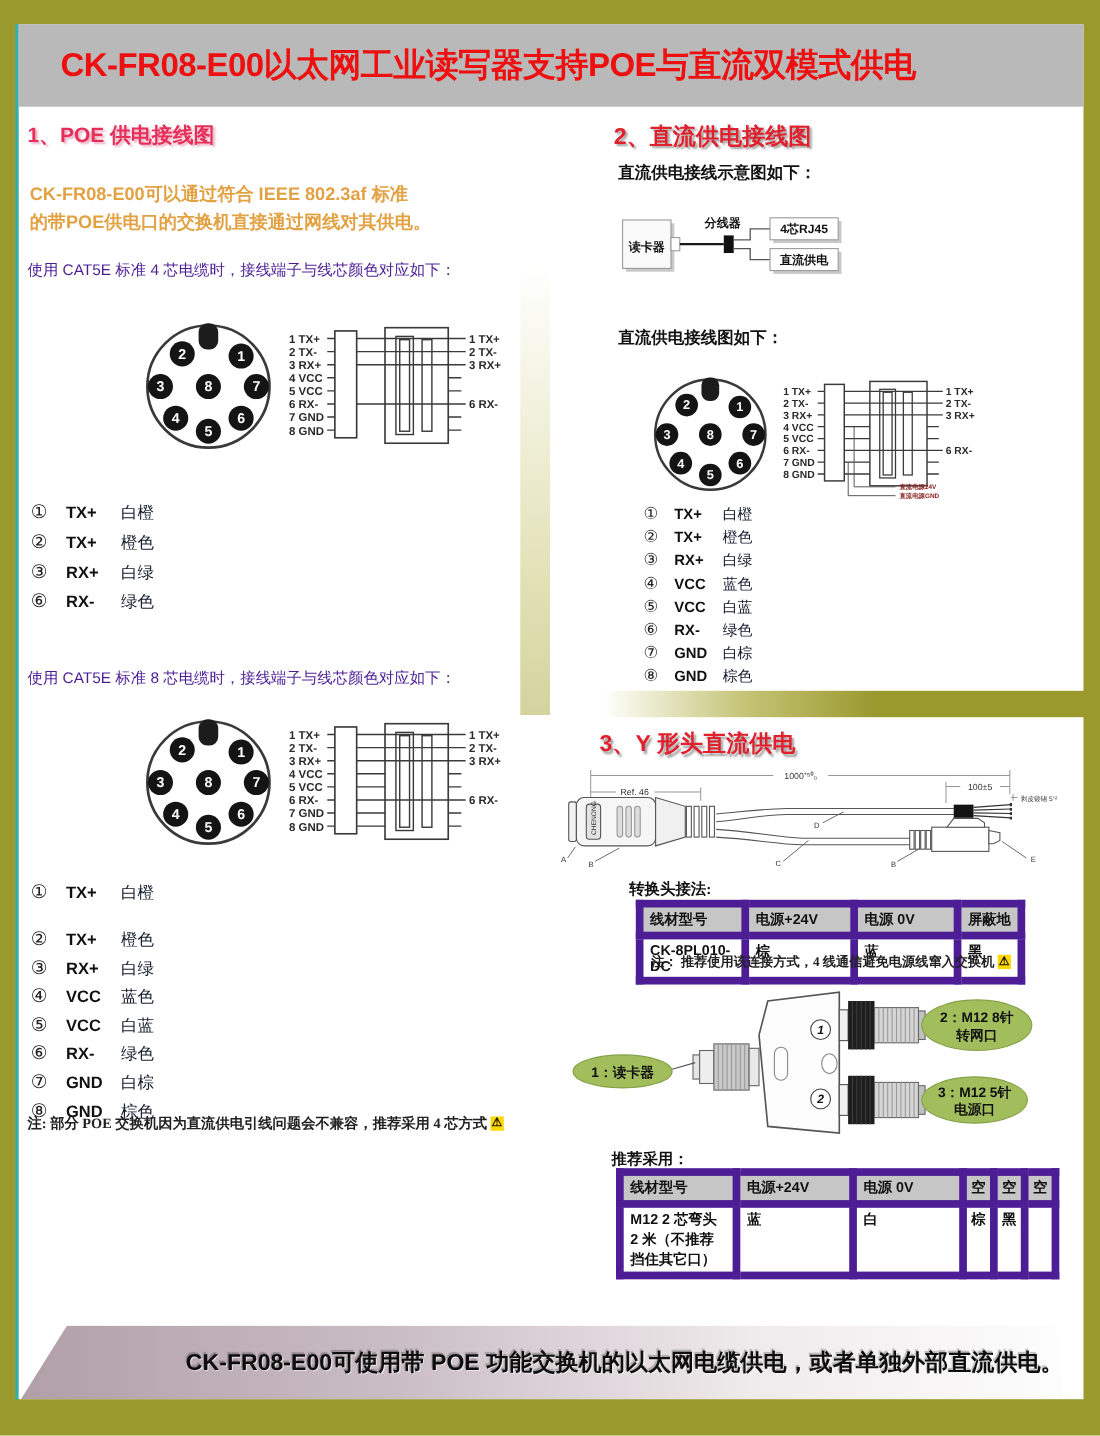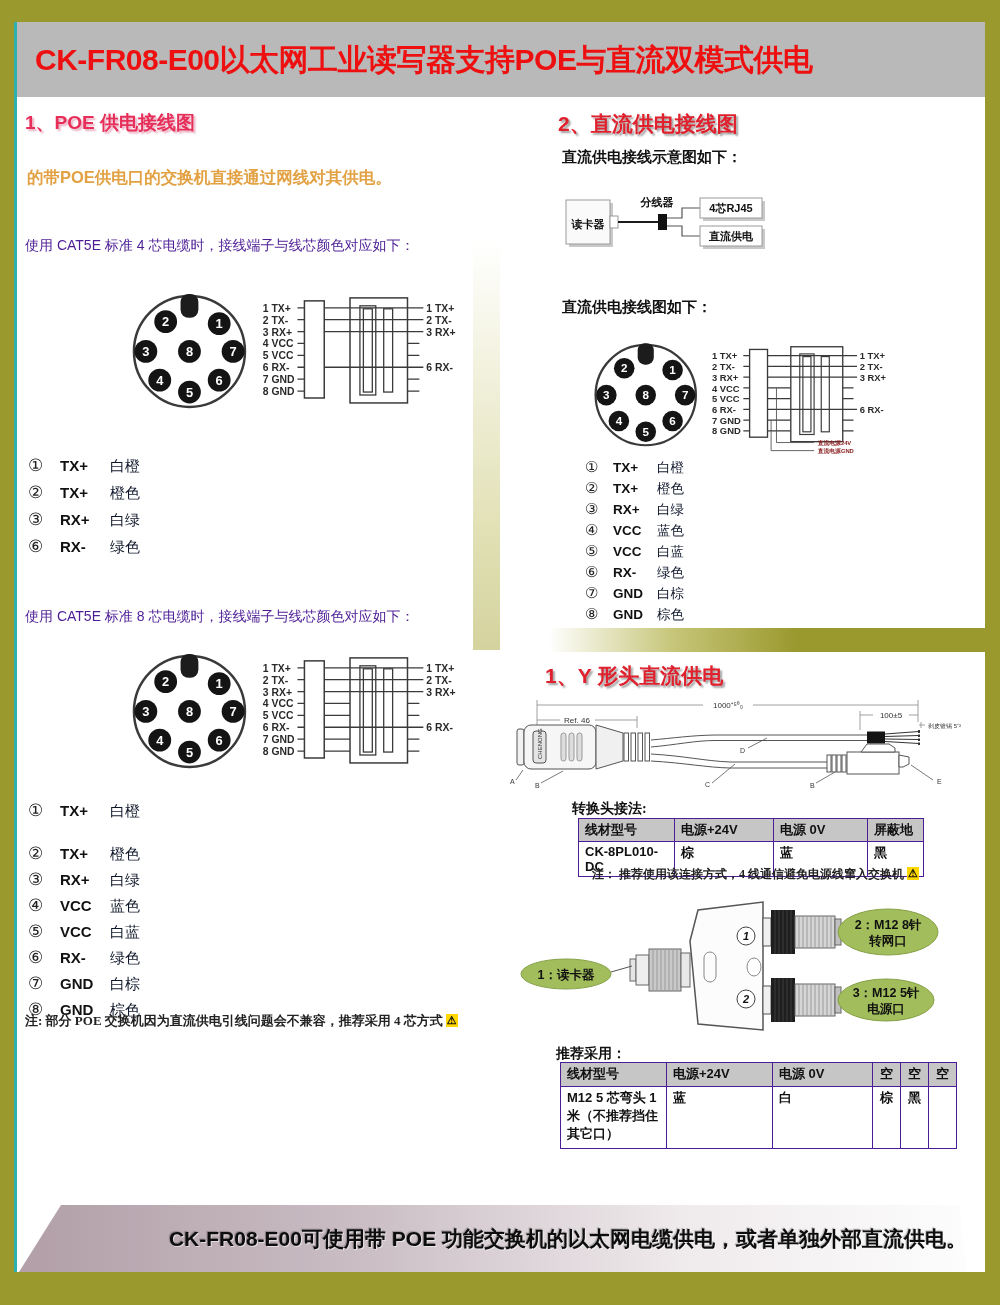--- a/index.html
+++ b/index.html
@@ -7,21 +7,21 @@
     width:1000px;height:1305px;position:relative;overflow:hidden;
     background:#9a992e;
     font-family:"Liberation Sans",sans-serif;
     -webkit-font-smoothing:antialiased;
   }
   .abs{position:absolute}
   .teal-line{left:14px;top:22px;width:3px;height:1250px;background:#2fb0b0}
   .panel{left:17px;top:22px;width:968px;height:1250px;background:#ffffff}
   .header-bar{left:17px;top:22px;width:968px;height:75px;background:#b9b9b9}
   .header-bar .title{
-    padding-left:18px;line-height:75px;font-size:30px;font-weight:bold;
+    padding-left:38px;line-height:75px;font-size:30px;font-weight:bold;
     color:#ee1010;letter-spacing:-.5px;white-space:nowrap
   }
   .sec-title{font-weight:bold;white-space:nowrap}
   .s1-title{left:25px;top:110px;font-size:19px;color:#e62e58;text-shadow:2px 2px 2px #e9aec2}
   .s2-title{left:558px;top:110px;font-size:21px;color:#e0202c;text-shadow:2px 2px 2px #9e9e9e}
   .s3-title{left:545px;top:662px;font-size:21px;color:#e0202c;text-shadow:2px 2px 2px #9e9e9e}
   .intro{left:27px;top:165px;font-size:16.5px;font-weight:bold;color:#e2a143;line-height:25px;white-space:nowrap}
   .cap{font-size:14px;color:#4c1d95;white-space:nowrap}
   .cap-serif{font-family:"Liberation Serif",serif;font-weight:bold;font-size:15px;color:#111;white-space:nowrap}
   .pin-list{display:block}
@@ -38,21 +38,21 @@
   .note{font-family:"Liberation Serif",serif;font-weight:bold;font-size:13px;color:#222;white-space:nowrap}
   .warn{display:inline-block;background:#ffd800;color:#111;font-size:11px;line-height:13px;padding:0 1px;margin-left:3px;vertical-align:1px}
   .conn-slot svg{display:block;width:100%;height:auto}
   .conn-slot.four .eight-only{display:none}
   .conn-slot:not(.dc) .dc-only{display:none}
   .divider-band{left:548px;top:628px;width:452px;height:24px;
     background:linear-gradient(to right,#ffffff,#c6c578 28%,#9a992e 55%,#9a992e)}
   .col-strip{left:473px;top:240px;width:27px;height:410px;
     background:linear-gradient(to bottom,rgba(255,255,255,0),#e2e1b6 70%,#d4d39e)}
   table.wire{border-collapse:collapse;background:#fff;table-layout:fixed}
-  table.wire th,table.wire td{border:1px solid #4c1d95;font-size:13px;padding:2px 6px;text-align:left;vertical-align:top;color:#111}
+  table.wire th,table.wire td{border:7px solid #4c1d95;font-size:13px;padding:2px 6px;text-align:left;vertical-align:top;color:#111}
   table.wire th{background:#c6c6c6;font-weight:bold;white-space:nowrap}
   table.wire td.c,table.wire th.c{text-align:center;padding:2px 2px}
   table.wire td{font-weight:bold}
   .footer-banner{left:19px;top:1205px;width:948px;height:67px;
     background:linear-gradient(to right,#b29fa8,#c9bcc3 35%,#efeaec 70%,#fdfdfd);
     clip-path:polygon(42px 0,940px 0,948px 100%,0 100%)}
   .footer-banner .txt{
     text-align:right;line-height:67px;font-size:21px;font-weight:bold;color:#0d0d0d;
     text-shadow:1px 1px 0 rgba(255,255,255,.55), -1px -1px 1px rgba(0,0,0,.25);white-space:nowrap}
   text{font-family:"Liberation Sans",sans-serif}
@@ -65,20 +65,21 @@
 <div class="abs panel"></div>
 <div class="abs col-strip"></div>
 
 <div class="abs header-bar">
   <div class="title">CK-FR08-E00以太网工业读写器支持POE与直流双模式供电</div>
 </div>
 
 <div class="abs sec-title s1-title">1、POE 供电接线图</div>
 
 <div class="abs intro">
+  <div>CK-FR08-E00可以通过符合 IEEE 802.3af 标准</div>
   <div>的带POE供电口的交换机直接通过网线对其供电。</div>
 </div>
 
 <div class="abs cap" style="left:25px;top:237px">使用 CAT5E 标准 4 芯电缆时，接线端子与线芯颜色对应如下：</div>
 
 <div class="abs conn-slot four" style="left:130px;top:286px;width:332px">
   <svg viewBox="0 0 335 136">
     <circle cx="60" cy="66" r="56" fill="#fff" stroke="#3a3a3a" stroke-width="2.5"></circle>
     <rect x="51" y="8" width="18" height="24" rx="8" fill="#1c1c1c"></rect>
     <g font-size="13" font-weight="bold" text-anchor="middle" fill="#fff">
@@ -393,21 +394,21 @@
       <span class="pin-col">白棕</span>
     </div>
   <div class="pin-row">
       <span class="pin-num">⑧</span>
       <span class="pin-sig">GND</span>
       <span class="pin-col">棕色</span>
     </div>
 </div>
 
 <div class="abs divider-band"></div>
-<div class="abs sec-title s3-title">1、Y 形头直流供电</div>
+<div class="abs sec-title s3-title">3、Y 形头直流供电</div>
 
 <svg class="abs" style="left:505px;top:692px" width="470" height="100" viewBox="0 0 470 100">
   <g stroke="#888" stroke-width=".8" fill="none">
     <path d="M32,13 H198 M248,13 H413 M32,8 V40 M413,8 V30"></path>
     <path d="M32,28 H55 M90,28 H132 M132,24 V36"></path>
     <path d="M355,23 H368 M404,23 H413 M355,19 V38"></path>
     <path d="M414,33 H420 M416,30 V36"></path>
   </g>
   <g font-size="8" fill="#333" text-anchor="middle">
     <text x="223" y="16">1000⁺⁵⁰₀</text>
@@ -549,21 +550,21 @@
   <tbody>
       <tr style="height:24px">
     <th>线材型号</th>
     <th>电源+24V</th>
     <th>电源 0V</th>
     <th class="c">空</th>
     <th class="c">空</th>
     <th class="c">空</th>
   </tr>
   <tr style="height:62px">
-    <td>M12 5 芯弯头 1 米（不推荐挡住其它口）</td>
+    <td>M12 2 芯弯头 2 米（不推荐挡住其它口）</td>
     <td>蓝</td>
     <td>白</td>
     <td class="c">棕</td>
     <td class="c">黑</td>
     <td class="c"></td>
   </tr>
 </tbody>
   </table>
 
 <div class="abs footer-banner">

